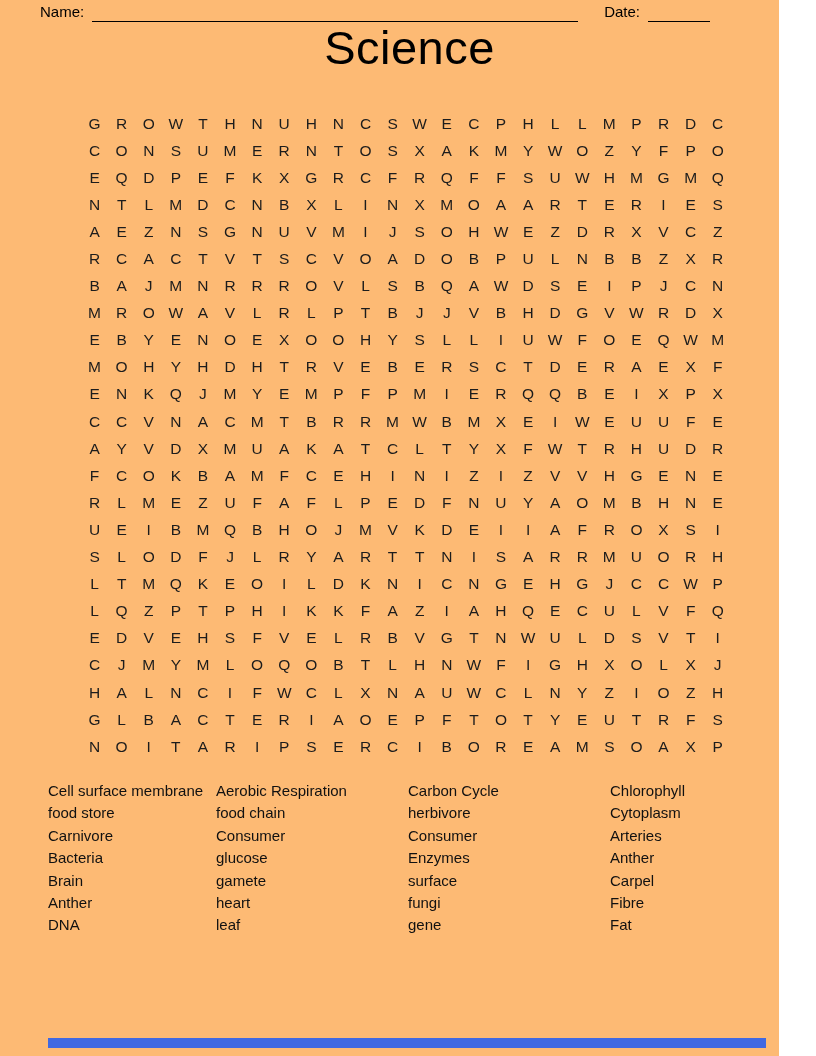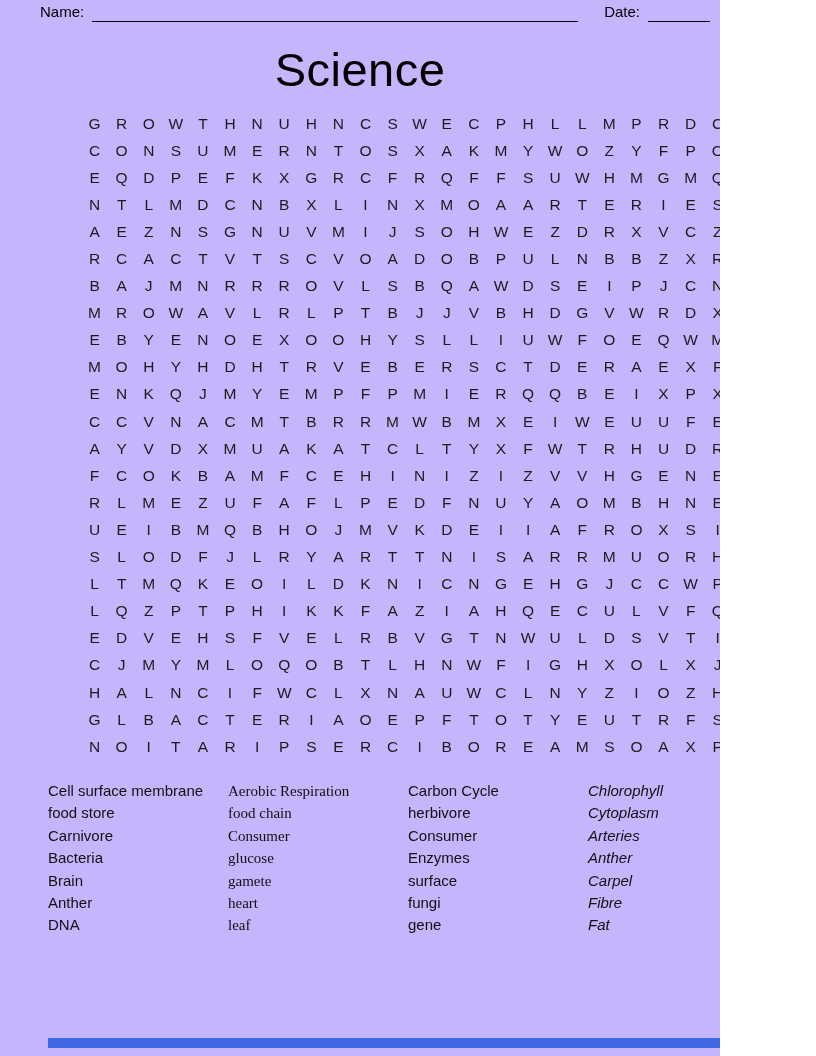--- a/index.html
+++ b/index.html
@@ -1,20 +1,20 @@
 <!DOCTYPE html>
 <html><head>
 <meta charset="utf-8">
 <style>
   html, body { margin: 0; padding: 0; background: #ffffff; }
   .page {
     position: relative;
-    width: 720px;
+    width: 779px;
     height: 1056px;
-    background: #c4b5fd;
+    background: #fdba74;
     font-family: "Liberation Sans", "DejaVu Sans", sans-serif;
     color: #000;
     overflow: hidden;
   }
 
   
   .header {
     position: absolute;
     top: 2px;
     left: 40px;
@@ -28,28 +28,29 @@
     border-bottom: 1.5px solid #000;
     height: 16px;
   }
   .name-blank { width: 486px; margin-left: 8px; }
   .header-gap { width: 26px; }
   .date-blank { width: 62px; margin-left: 8px; }
 
   
   .title {
     position: absolute;
-    top: 42px;
+    top: 20px;
     left: 0;
     width: 100%;
     text-align: center;
     font-size: 47px;
     font-weight: 500;
     letter-spacing: 0.5px;
     color: #000;
+    padding-left: 20px;
   }
 
   
   .grid {
     position: absolute;
     left: 81px;
     top: 110px;
     display: grid;
     grid-template-columns: repeat(24, 27.1px);
     grid-auto-rows: 27.1px;
@@ -67,23 +68,23 @@
   .word-bank {
     position: absolute;
     top: 780px;
     left: 0;
     width: 816px;
     height: 180px;
     font-size: 15px;
   }
   .word-col { position: absolute; top: 0; }
   .word-col-1 { left: 48px; }
-  .word-col-2 { left: 228px; font-family: Liberation Serif, serif; }
+  .word-col-2 { left: 216px; }
   .word-col-3 { left: 408px; }
-  .word-col-4 { left: 588px; font-style: italic; }
+  .word-col-4 { left: 610px; }
   .word {
     line-height: 22.4px;
     color: #111;
     white-space: nowrap;
   }
 
   
   .footer-bar {
     position: absolute;
     left: 48px;

